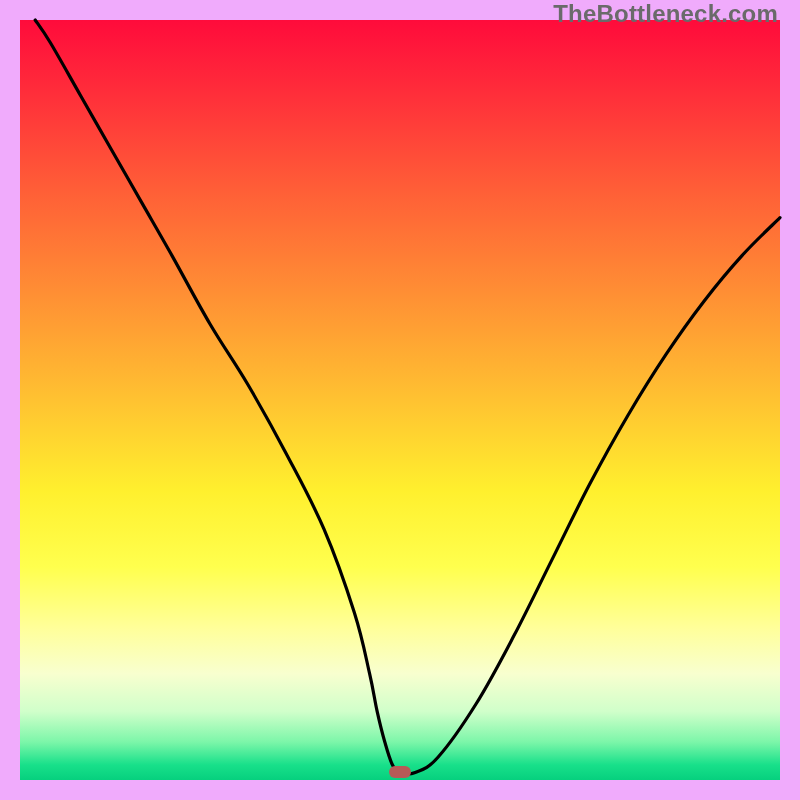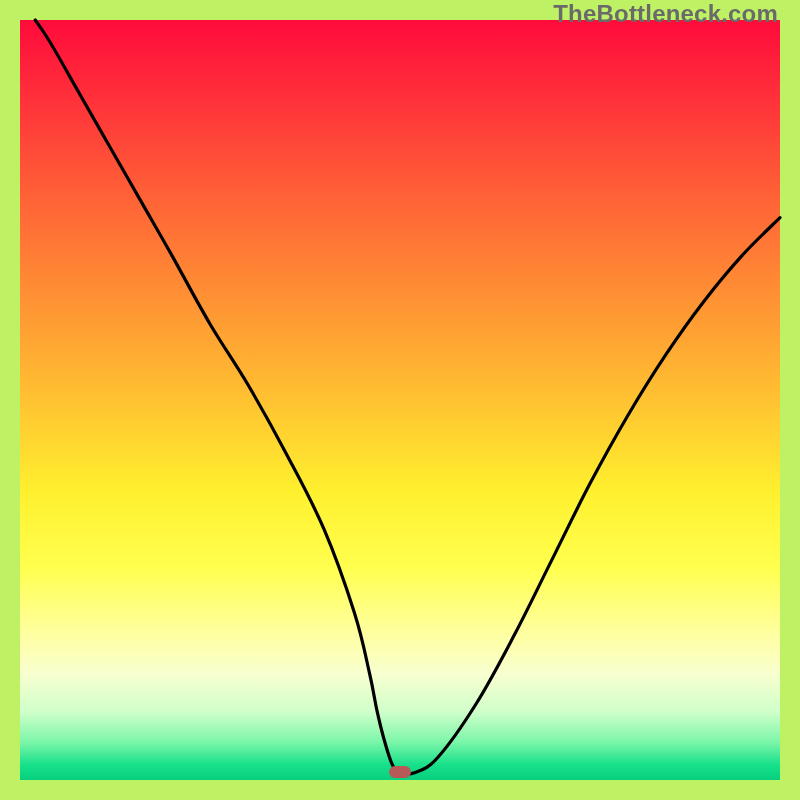--- a/index.html
+++ b/index.html
@@ -1,21 +1,21 @@
 <!DOCTYPE html>
 <html><head>
 <meta charset="utf-8">
 <style>
   * { margin: 0; padding: 0; box-sizing: border-box; }
   html, body { width: 800px; height: 800px; overflow: hidden; background: #000; }
   .stage {
     position: relative;
     width: 800px;
     height: 800px;
-    background: #bef264;
+    background: #f0abfc;
   }
   .plot-area {
     position: absolute;
     left: 20px;
     top: 20px;
     width: 760px;
     height: 760px;
     background: linear-gradient(to bottom,
       #ff0b3b 0%,
       #ff2f3a 10%,

